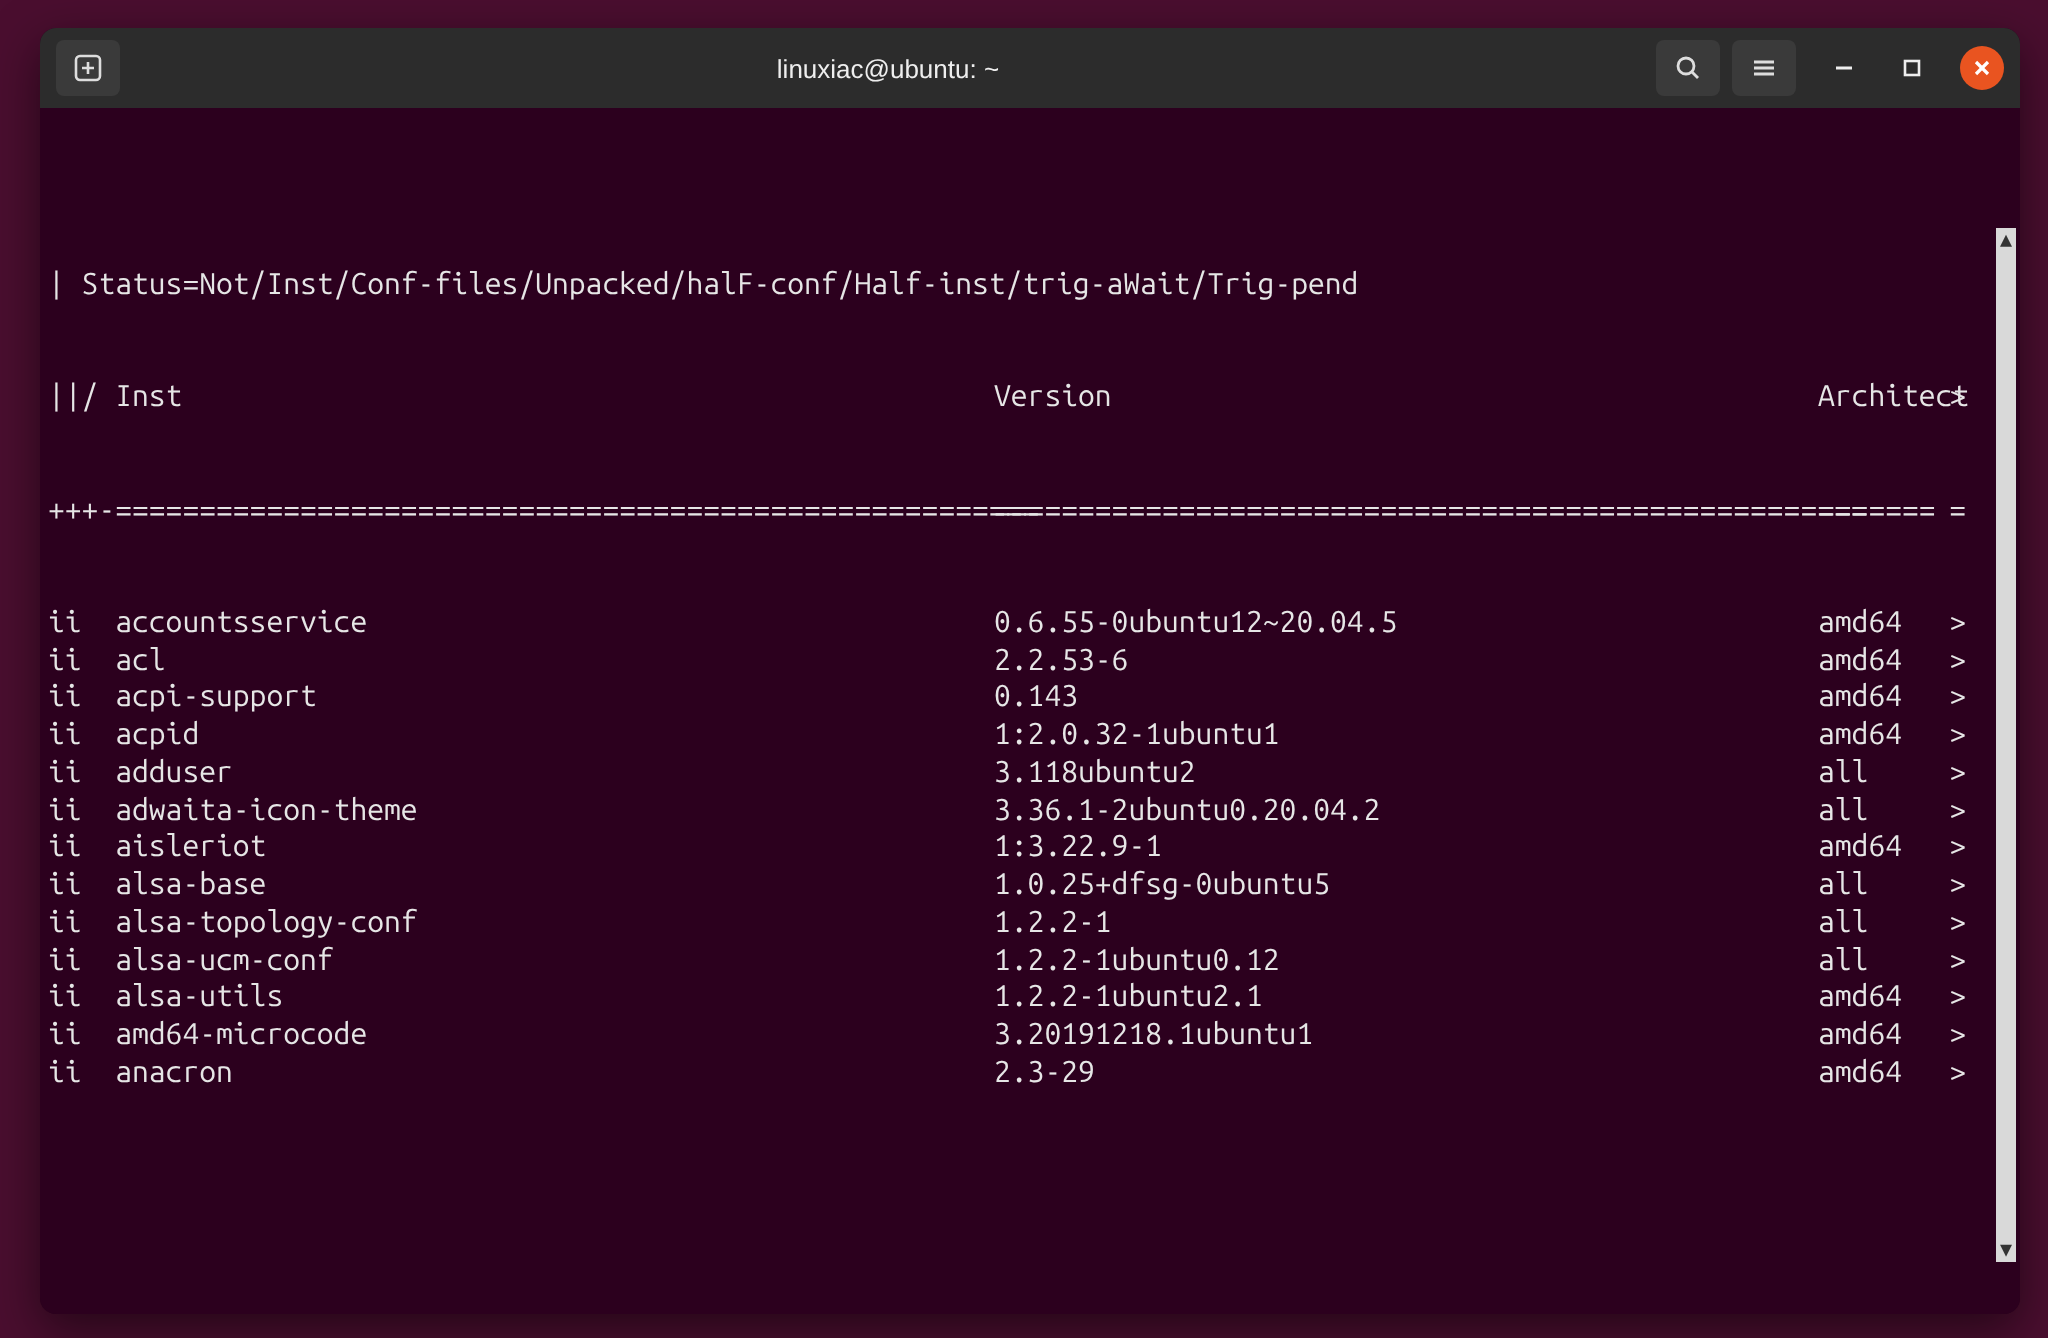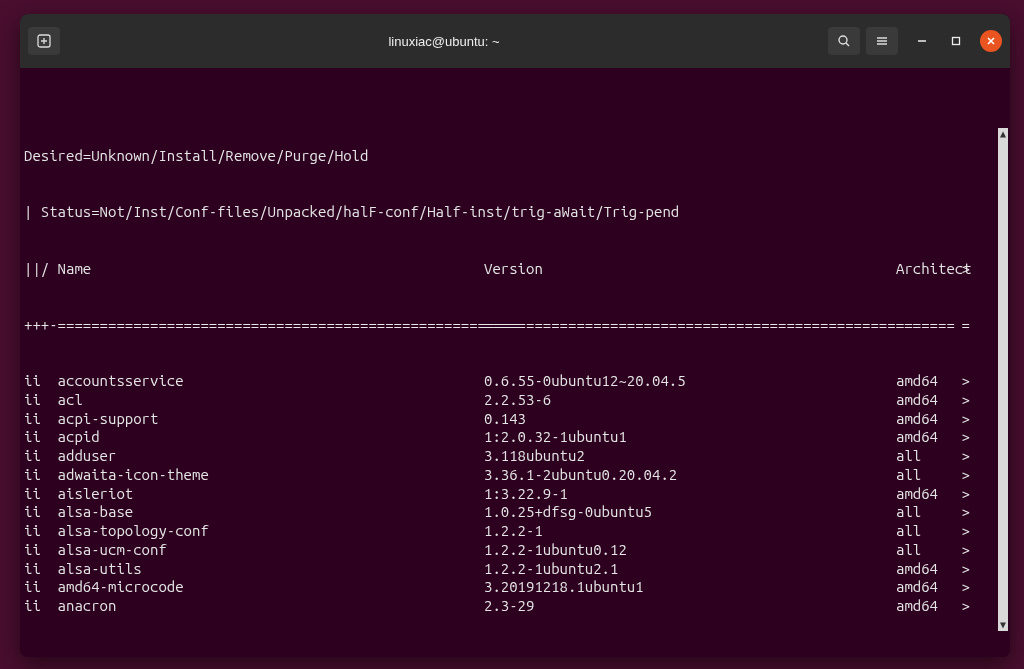--- a/index.html
+++ b/index.html
@@ -17,21 +17,21 @@
   right: 14px;
   bottom: 12px;
   background: #2c001e;
   border-radius: 8px;
   box-shadow: 0 8px 24px rgba(0,0,0,0.5);
   display: flex;
   flex-direction: column;
   overflow: hidden;
 }
 .titlebar {
-  height: 54px;
+  height: 40px;
   background: #2c2c2c;
   display: flex;
   align-items: center;
   padding: 0 8px;
   gap: 8px;
 }
 .tb-btn {
   width: 32px;
   height: 28px;
   border-radius: 4px;
@@ -69,21 +69,21 @@
   font-size: 15px;
   line-height: 1.25;
   overflow: hidden;
   position: relative;
   white-space: pre;
 }
 .terminal-content { padding: 4px 6px 0 4px; }
 .rows { }
 .row { display: flex; }
 .col-name { width: 460px; }
-.col-ver { width: 412px; }
+.col-ver { width: 412px; margin-left: 13px; }
 .col-arch { width: 60px; text-align: left; }
 .col-gt { width: 14px; text-align: right; }
 .sep { letter-spacing: 0; }
 .scroll {
   position: absolute;
   right: 2px;
   top: 60px;
   bottom: 26px;
   width: 10px;
   background: #d9d9d9;
@@ -136,24 +136,23 @@
         <svg width="10" height="10" viewBox="0 0 10 10">
             <line x1="2" y1="2" x2="8" y2="8" stroke="#fff" stroke-width="1.6"></line>
             <line x1="8" y1="2" x2="2" y2="8" stroke="#fff" stroke-width="1.6"></line>
           </svg>
       </span>
     </div>
   </div>
 
   <div class="terminal">
     <div class="terminal-content">
-      <div>Desired=Unknown/Install/Remove/Purge/Hold</div>
       <div>| Status=Not/Inst/Conf-files/Unpacked/halF-conf/Half-inst/trig-aWait/Trig-pend</div>
       <div class="row">
-        <span class="col-name">||/ Name</span>
+        <span class="col-name">||/ Inst</span>
         <span class="col-ver">Version</span>
         <span class="col-arch">Architect</span>
         <span class="col-gt">&gt;</span>
       </div>
       <div class="row sep">
         <span class="col-name">+++-=======================================================</span>
         <span class="col-ver">====================================================</span>
         <span class="col-arch">=======</span>
         <span class="col-gt">=</span>
       </div>

